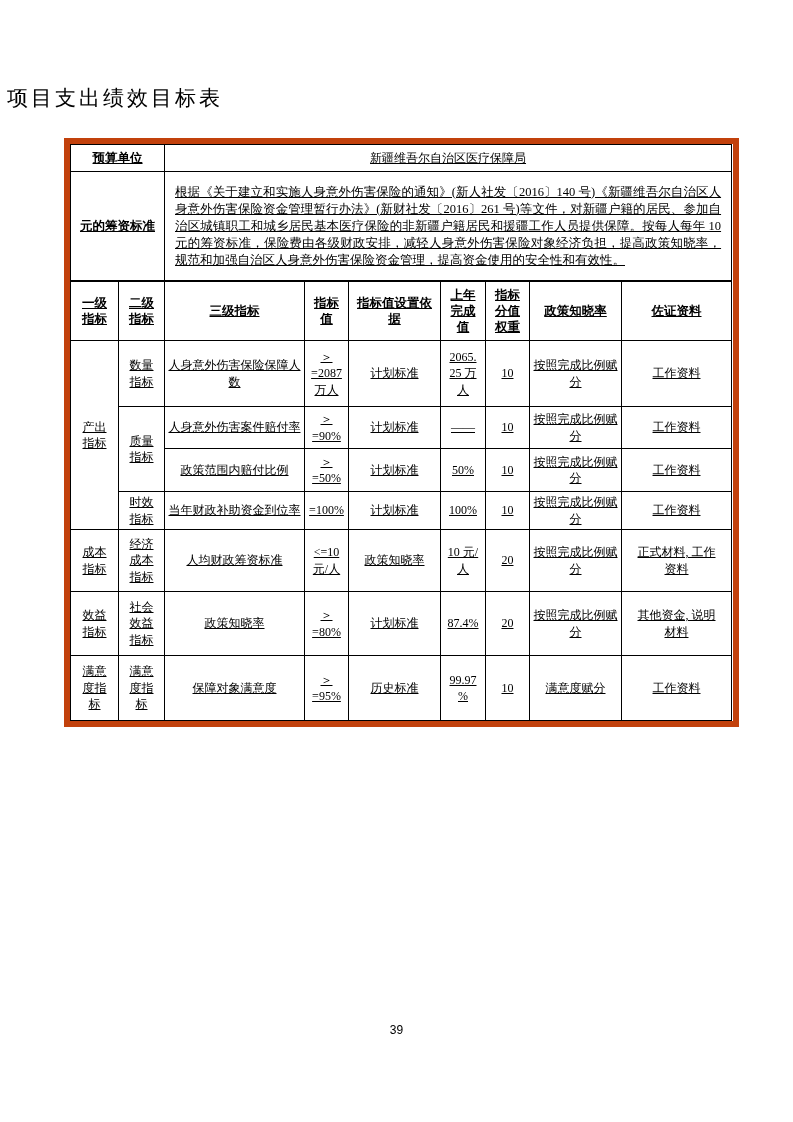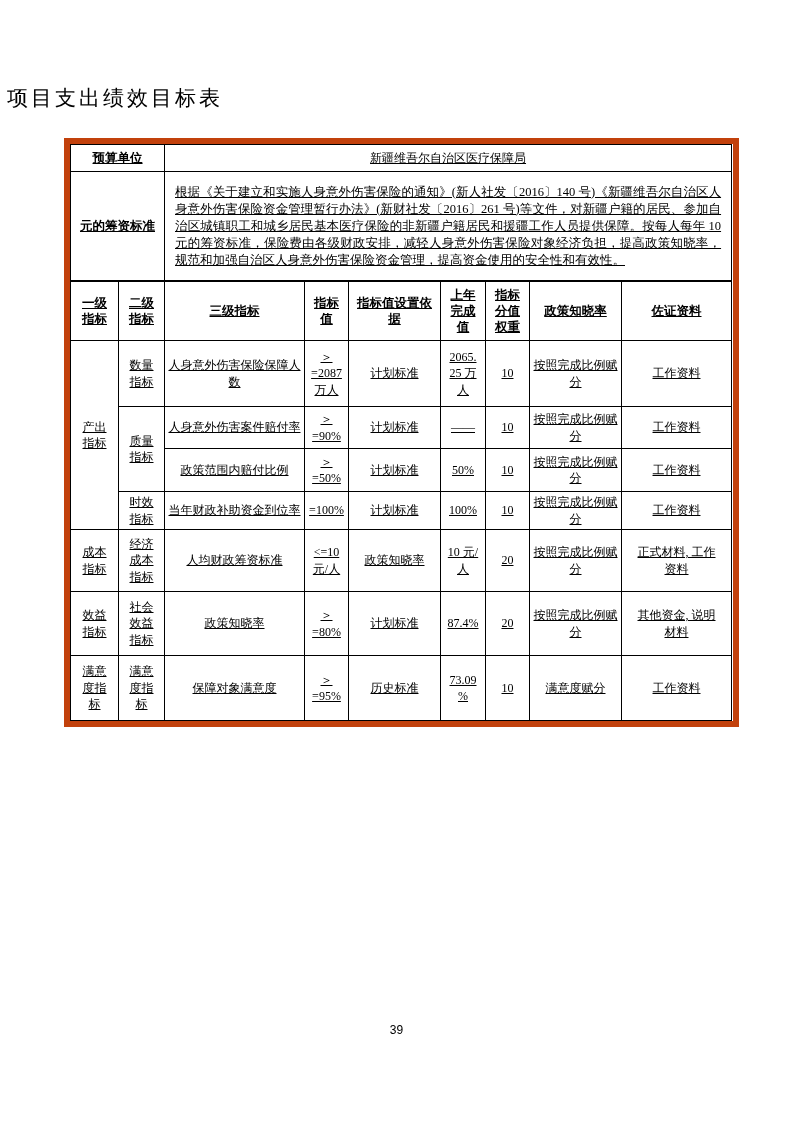--- a/index.html
+++ b/index.html
@@ -210,21 +210,21 @@
         <td>满意
 度指
 标</td>
         <td>满意
 度指
 标</td>
         <td>保障对象满意度</td>
         <td>＞
 =95%</td>
         <td>历史标准</td>
-        <td>73.09
+        <td>99.97
 %</td>
         <td>10</td>
         <td>满意度赋分</td>
         <td>工作资料</td>
       </tr>
     </tbody>
       </table>
   </div>
 
   <div class="page-number">39</div>

